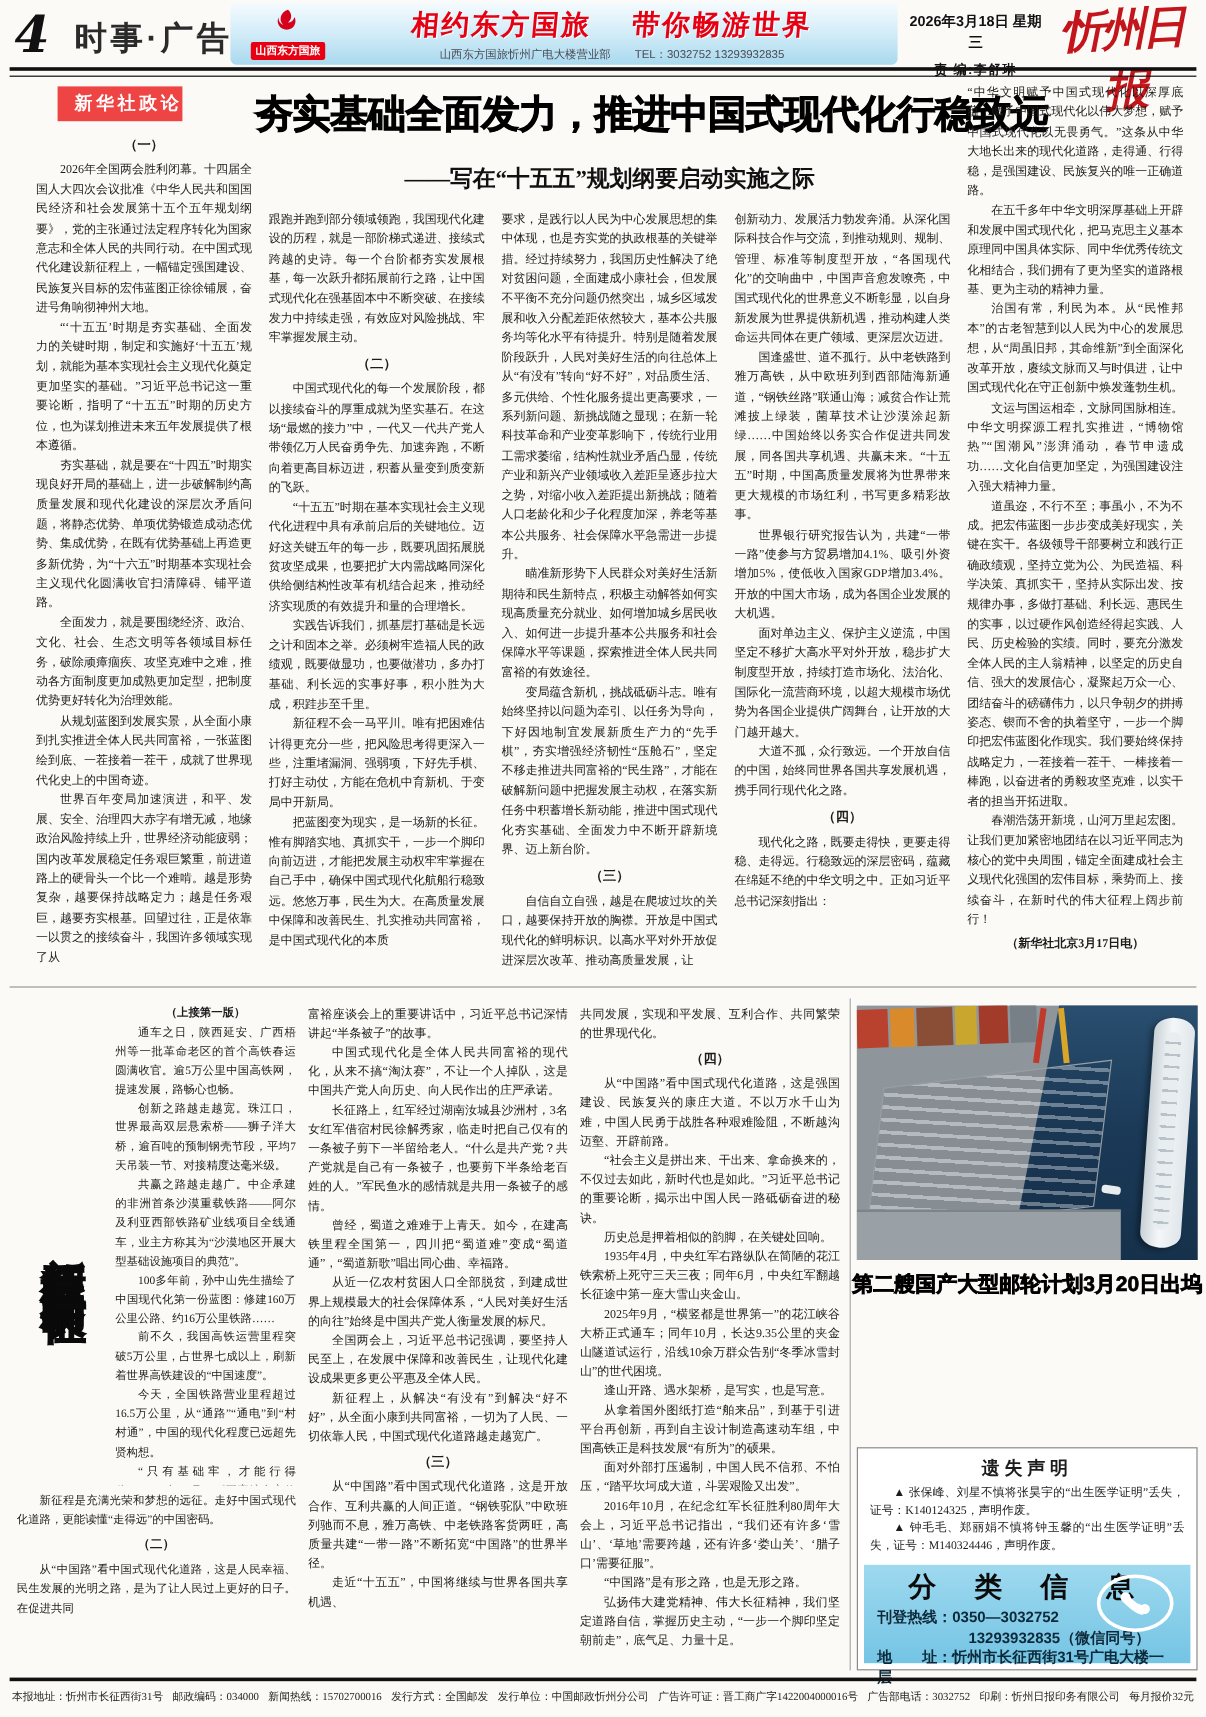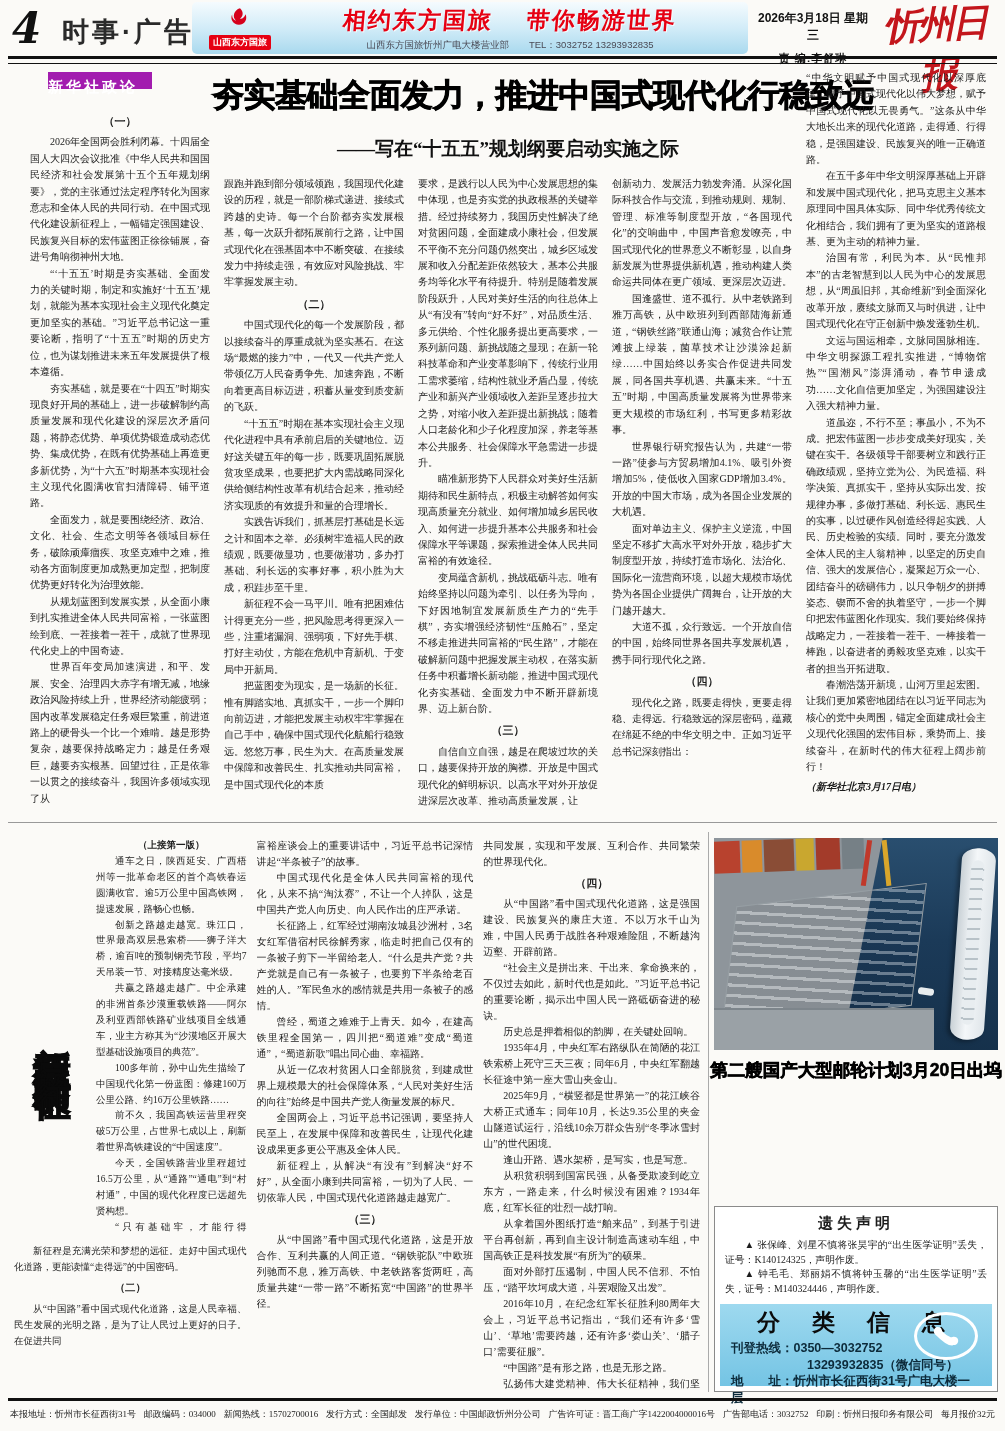--- a/index.html
+++ b/index.html
@@ -28,34 +28,34 @@
           margin-top:3px;font-family:"Liberation Sans",sans-serif;}
   .hdr-date{position:absolute;left:754px;top:10px;width:118px;text-align:center;
             font-family:"Liberation Sans",sans-serif;color:#111;}
   .hdr-date .d1{font-size:12px;font-weight:700;}
   .hdr-date .d2{font-size:11px;margin-top:7px;font-weight:700;letter-spacing:1px;}
   .masthead{position:absolute;right:4px;top:0px;width:130px;text-align:center;color:#c3161c;
             font-weight:900;font-size:37px;font-style:italic;letter-spacing:-3px;
             transform:rotate(-3deg);font-family:"DejaVu Serif",serif;}
 
   
-  .tag{position:absolute;left:48px;top:72px;width:104px;height:17px;background:#a21caf;color:#fff;
+  .tag{position:absolute;left:48px;top:72px;width:104px;height:29px;background:#ef4444;color:#fff;
        font-family:"Liberation Sans",sans-serif;font-weight:700;font-size:15px;line-height:29px;
-       text-align:left;letter-spacing:3px;}
+       text-align:right;letter-spacing:3px;}
   .headline{position:absolute;left:212px;top:74px;width:592px;text-align:center;white-space:nowrap;
             font-family:"Liberation Sans","DejaVu Sans",sans-serif;font-weight:900;font-size:32px;
             letter-spacing:-0.5px;color:#000;-webkit-text-stroke:0.8px #000;}
   .subhead{position:absolute;left:212px;top:136px;width:592px;text-align:center;font-weight:700;
            font-size:19px;color:#111;}
 
   .txt{ text-align:justify;overflow:hidden;}
   .txt p{margin:0;text-indent:2em;}
   .txt p.cont{text-indent:0;}
   .txt .sec{text-align:center;font-weight:700;margin:5px 0;font-size:1.1em;}
-  .txt .sign{text-align:left;font-weight:700;margin-top:4px;font-style:italic;}
+  .txt .sign{text-align:center;font-weight:700;margin-top:4px;}
   .txt .ctr{text-align:center;font-weight:700;}
 
   .mcol{position:absolute;font-size:10px;line-height:16.4px;}
   #mcol1{left:30px;top:108px;width:180px;height:702px;}
   #mcol2{left:224px;top:176px;width:180px;height:634px;}
   #mcol3{left:418px;top:176px;width:180px;height:634px;}
   #mcol4{left:612px;top:176px;width:180px;height:634px;}
   #mcol5{left:806px;top:70px;width:180px;height:740px;}
 
   .divider-h{position:absolute;left:8px;right:8px;top:822px;border-top:1px solid #999;}
@@ -237,31 +237,31 @@
     <div class="bl-c2 txt">
         <p class="cont">富裕座谈会上的重要讲话中，习近平总书记深情讲起“半条被子”的故事。</p>
         <p>中国式现代化是全体人民共同富裕的现代化，从来不搞“淘汰赛”，不让一个人掉队，这是中国共产党人向历史、向人民作出的庄严承诺。</p>
         <p>长征路上，红军经过湖南汝城县沙洲村，3名女红军借宿村民徐解秀家，临走时把自己仅有的一条被子剪下一半留给老人。“什么是共产党？共产党就是自己有一条被子，也要剪下半条给老百姓的人。”军民鱼水的感情就是共用一条被子的感情。</p>
         <p>曾经，蜀道之难难于上青天。如今，在建高铁里程全国第一，四川把“蜀道难”变成“蜀道通”，“蜀道新歌”唱出同心曲、幸福路。</p>
         <p>从近一亿农村贫困人口全部脱贫，到建成世界上规模最大的社会保障体系，“人民对美好生活的向往”始终是中国共产党人衡量发展的标尺。</p>
         <p>全国两会上，习近平总书记强调，要坚持人民至上，在发展中保障和改善民生，让现代化建设成果更多更公平惠及全体人民。</p>
         <p>新征程上，从解决“有没有”到解决“好不好”，从全面小康到共同富裕，一切为了人民、一切依靠人民，中国式现代化道路越走越宽广。</p>
         <div class="sec">（三）</div>
         <p>从“中国路”看中国式现代化道路，这是开放合作、互利共赢的人间正道。“钢铁驼队”中欧班列驰而不息，雅万高铁、中老铁路客货两旺，高质量共建“一带一路”不断拓宽“中国路”的世界半径。</p>
+        <p>走近“十五五”，中国将继续与世界各国共享机遇、</p>
       </div>
     <div class="bl-c3 txt">
         <p class="cont">共同发展，实现和平发展、互利合作、共同繁荣的世界现代化。</p>
         <div class="sec">（四）</div>
         <p>从“中国路”看中国式现代化道路，这是强国建设、民族复兴的康庄大道。不以万水千山为难，中国人民勇于战胜各种艰难险阻，不断越沟迈壑、开辟前路。</p>
         <p>“社会主义是拼出来、干出来、拿命换来的，不仅过去如此，新时代也是如此。”习近平总书记的重要论断，揭示出中国人民一路砥砺奋进的秘诀。</p>
         <p>历史总是押着相似的韵脚，在关键处回响。</p>
         <p>1935年4月，中央红军右路纵队在简陋的花江铁索桥上死守三天三夜；同年6月，中央红军翻越长征途中第一座大雪山夹金山。</p>
         <p>2025年9月，“横竖都是世界第一”的花江峡谷大桥正式通车；同年10月，长达9.35公里的夹金山隧道试运行，沿线10余万群众告别“冬季冰雪封山”的世代困境。</p>
         <p>逢山开路、遇水架桥，是写实，也是写意。</p>
-        <p>从积贫积弱到国富民强，从备受欺凌到屹立东方，一路走来，什么时候没有困难？1934年底，红军长征的壮烈一战打响。</p>
         <p>从拿着国外图纸打造“舶来品”，到基于引进平台再创新，再到自主设计制造高速动车组，中国高铁正是科技发展“有所为”的硕果。</p>
         <p>面对外部打压遏制，中国人民不信邪、不怕压，“踏平坎坷成大道，斗罢艰险又出发”。</p>
         <p>2016年10月，在纪念红军长征胜利80周年大会上，习近平总书记指出，“我们还有许多‘雪山’、‘草地’需要跨越，还有许多‘娄山关’、‘腊子口’需要征服”。</p>
         <p>“中国路”是有形之路，也是无形之路。</p>
         <p>弘扬伟大建党精神、伟大长征精神，我们坚定道路自信，掌握历史主动，“一步一个脚印坚定朝前走”，底气足、力量十足。</p>
       </div>
   </div>
 
   <div class="photo">
     <div class="ph-water"></div>

